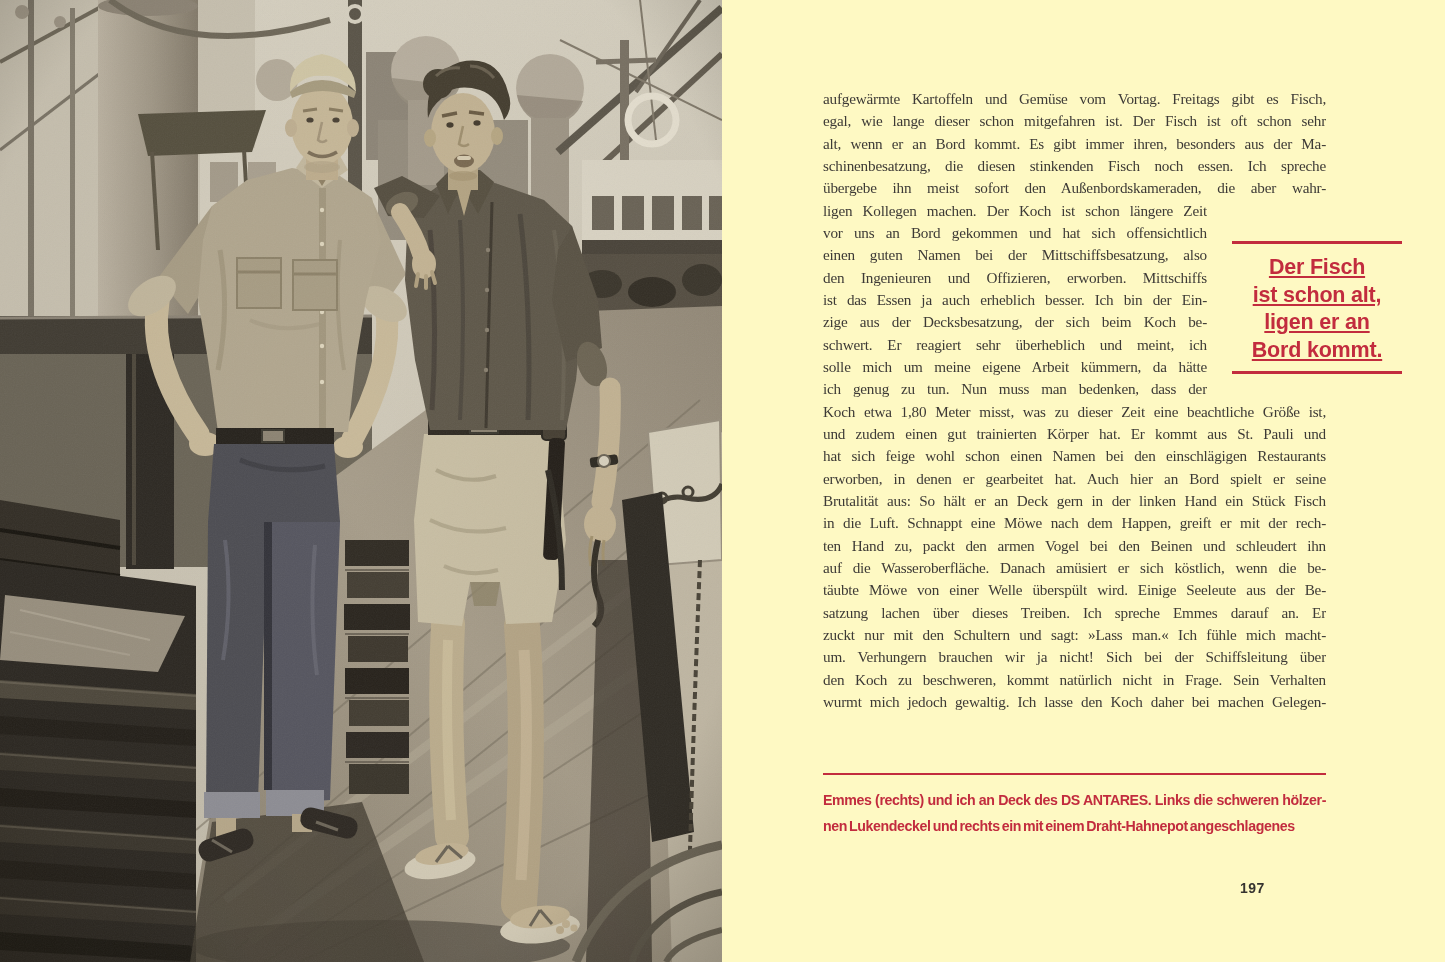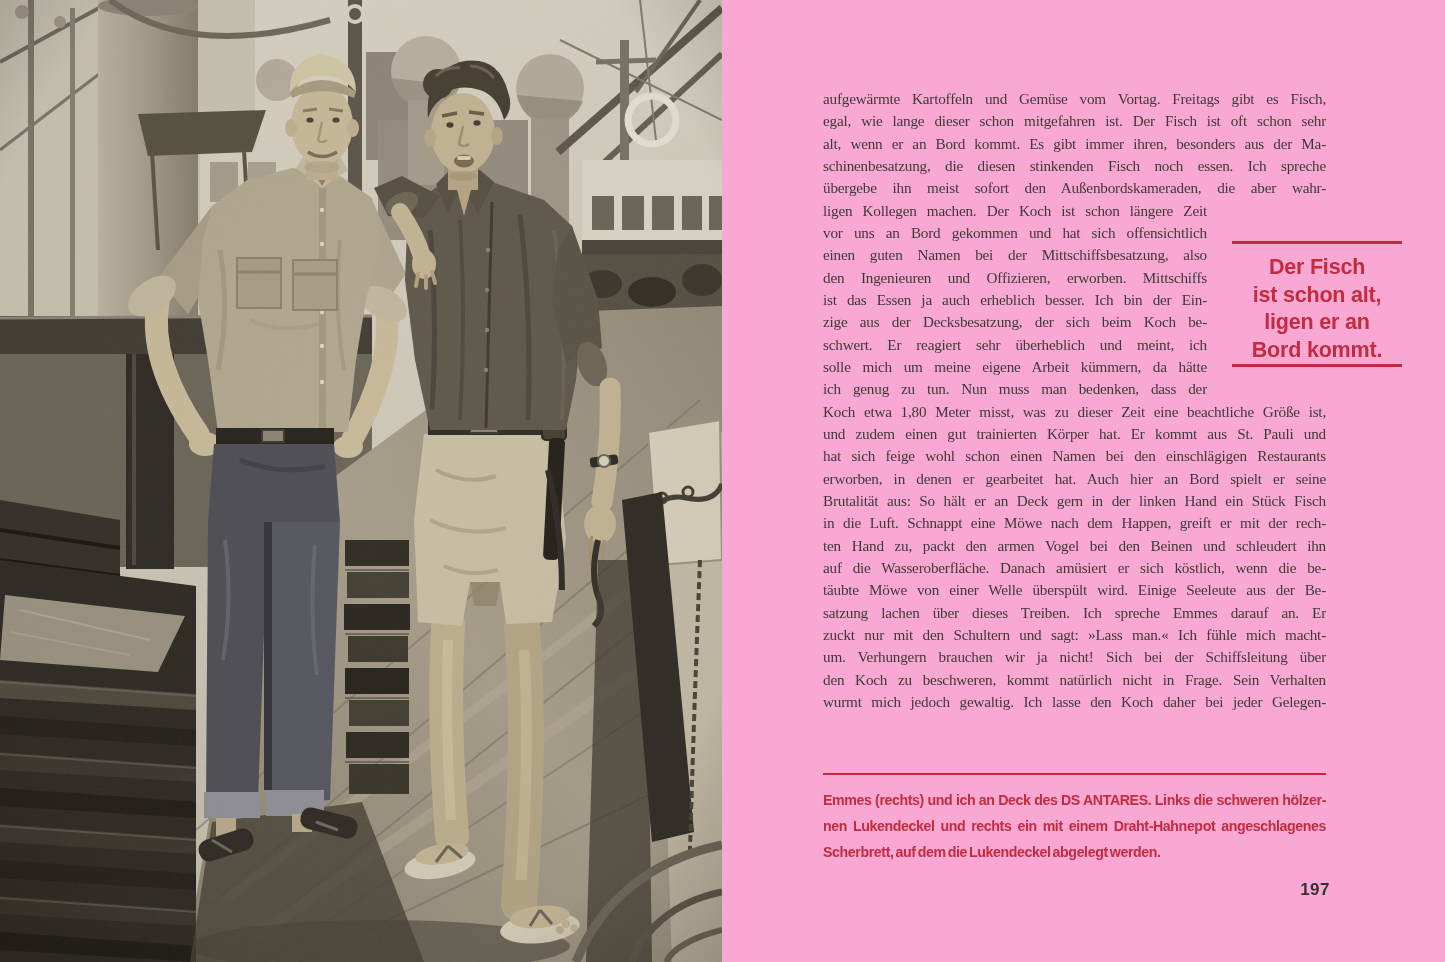--- a/index.html
+++ b/index.html
@@ -1,59 +1,59 @@
 <!DOCTYPE html>
 <html><head>
 <meta charset="utf-8">
 <style>
   html,body { margin:0; padding:0; background:#e8e8e8; }
   .page {
-    position:relative; width:1445px; height:962px; background:#f9a8d4;
+    position:relative; width:1445px; height:962px; background:#fef9c3;
     overflow:hidden; font-family:"Liberation Serif", serif; margin:0 auto;
   }
   
   .photo { position:absolute; left:0; top:0; width:722px; height:962px; margin:0; }
   .photo svg { display:block; width:722px; height:962px; }
   
   .body-text { position:absolute; left:823px; top:88px; width:503px; color:#3d3a36; }
   .body-text .line {
     font-size:15.2px; line-height:22.33px; height:22.33px;
     letter-spacing:-0.2px; word-spacing:-1px;
     text-align:justify; text-align-last:justify; overflow:hidden;
   }
   .lines.narrow .line { width:384px; }
   
   .pullquote {
     position:absolute; left:1232px; top:241px; width:170px;
     font-family:"Liberation Sans", sans-serif; color:#c22c3e;
   }
   .pq-rule { border-top:3px solid #c22c3e; }
-  .pq-lines { padding:10px 0 0 0; }
+  .pq-lines { padding:10px 0 7px 0;text-decoration:underline; }
   .pq-lines .line {
     font-size:21.5px; font-weight:700; line-height:27.5px;
     text-align:center; text-align-last:center; letter-spacing:-0.2px;
   }
   
   .caption {
     position:absolute; left:823px; top:773px; width:503px;
     font-family:"Liberation Sans", sans-serif; color:#c22c3e;
   }
   .cap-rule { border-top:2.5px solid #c22c3e; }
   .cap-lines { padding-top:12px; }
   .cap-lines .line {
     font-size:14.2px; font-weight:700; line-height:26px;
     letter-spacing:-0.4px; word-spacing:-1.5px;
     text-align:justify; text-align-last:justify; overflow:hidden;
   }
   .cap-lines .line:last-child { text-align-last:left; }
   
   .page-number {
-    position:absolute; left:1240px; top:880px; width:90px; text-align:right;
+    position:absolute; left:1240px; top:880px; width:90px; 
     font-family:"Liberation Sans", sans-serif; font-weight:700;
-    font-size:17px; color:#35332f; letter-spacing:0.5px;
+    font-size:14px; color:#35332f; letter-spacing:0.5px;
   }
 </style>
 </head>
 <body>
 
 <div class="page">
 
   <figure class="photo">
     <svg viewBox="0 0 722 962" xmlns="http://www.w3.org/2000/svg">
       <defs>
@@ -394,40 +394,39 @@
           <div class="line">erworben, in denen er gearbeitet hat. Auch hier an Bord spielt er seine</div>
           <div class="line">Brutalität aus: So hält er an Deck gern in der linken Hand ein Stück Fisch</div>
           <div class="line">in die Luft. Schnappt eine Möwe nach dem Happen, greift er mit der rech-</div>
           <div class="line">ten Hand zu, packt den armen Vogel bei den Beinen und schleudert ihn</div>
           <div class="line">auf die Wasseroberfläche. Danach amüsiert er sich köstlich, wenn die be-</div>
           <div class="line">täubte Möwe von einer Welle überspült wird. Einige Seeleute aus der Be-</div>
           <div class="line">satzung lachen über dieses Treiben. Ich spreche Emmes darauf an. Er</div>
           <div class="line">zuckt nur mit den Schultern und sagt: »Lass man.« Ich fühle mich macht-</div>
           <div class="line">um. Verhungern brauchen wir ja nicht! Sich bei der Schiffsleitung über</div>
           <div class="line">den Koch zu beschweren, kommt natürlich nicht in Frage. Sein Verhalten</div>
-          <div class="line">wurmt mich jedoch gewaltig. Ich lasse den Koch daher bei jeder Gelegen-</div>
+          <div class="line">wurmt mich jedoch gewaltig. Ich lasse den Koch daher bei machen Gelegen-</div>
         </div>
     </section>
 
     <aside class="pullquote">
       <div class="pq-rule"></div>
       <div class="pq-lines">
           <div class="line">Der Fisch</div>
           <div class="line">ist schon alt,</div>
           <div class="line">ligen er an</div>
           <div class="line">Bord kommt.</div>
         </div>
       <div class="pq-rule"></div>
     </aside>
 
     <footer class="caption">
       <div class="cap-rule"></div>
       <div class="cap-lines">
           <div class="line">Emmes (rechts) und ich an Deck des DS ANTARES. Links die schweren hölzer-</div>
           <div class="line">nen Lukendeckel und rechts ein mit einem Draht-Hahnepot angeschlagenes</div>
-          <div class="line">Scherbrett, auf dem die Lukendeckel abgelegt werden.</div>
         </div>
     </footer>
 
     <div class="page-number">197</div>
   </main>
 
 </div>
 
 </body></html>

